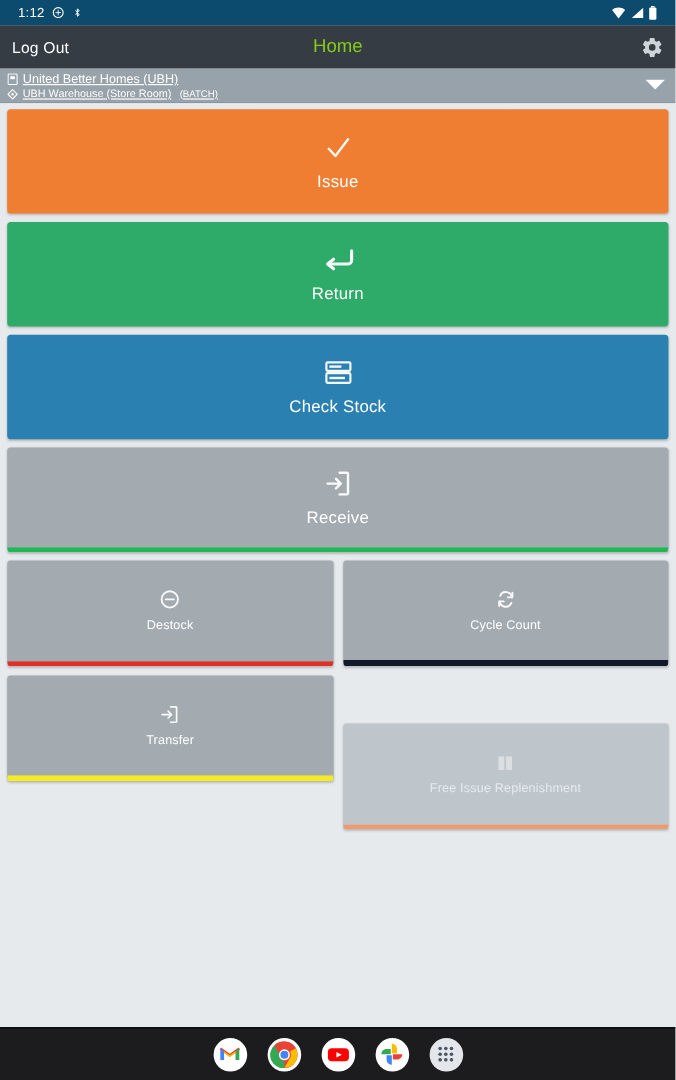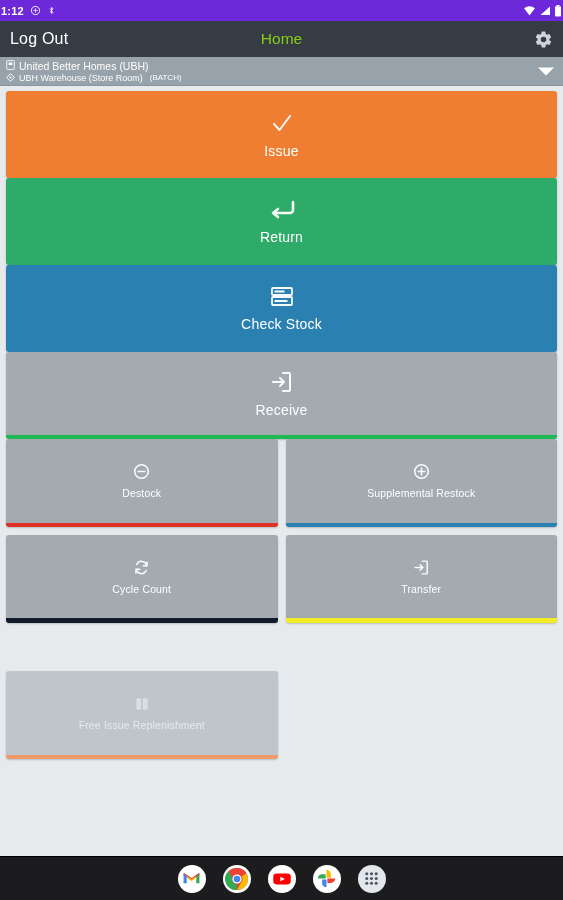--- a/index.html
+++ b/index.html
@@ -6,61 +6,61 @@
   html, body {
     width: 563px; height: 900px;
     font-family: "Liberation Sans", sans-serif;
     background: #e7eaec;
     overflow: hidden;
   }
   .screen { width: 563px; height: 900px; position: relative; display: flex; flex-direction: column; }
 
   
   .statusbar {
-    height: 21px; background: #6d28d9; flex: 0 0 21px;
-    display: flex; align-items: center; padding: 0 1px;
-    color: #ffffff; font-size: 11px; font-weight: bold;
+    height: 21px; background: #0c4a6e; flex: 0 0 21px;
+    display: flex; align-items: center; padding: 0 15px;
+    color: #ffffff; font-size: 11px; font-weight: normal;
   }
   .sb-left { display: flex; align-items: center; gap: 6px; }
   .sb-time { letter-spacing: .2px; font-size: 11px; }
   .sb-right { margin-left: auto; display: flex; align-items: center; gap: 3px; }
   .ic { display: inline-block; line-height: 0; }
 
   
   .toolbar {
     height: 36px; flex: 0 0 36px; background: #363c44;
     display: flex; align-items: center; position: relative; padding: 0 10px;
   }
-  .logout { color: #ffffff; font-size: 16px; letter-spacing: .2px; }
+  .logout { color: #ffffff; font-size: 13px; letter-spacing: .2px; }
   .apptitle {
     position: absolute; left: 0; right: 0; text-align: center;
     color: #84cc16; font-size: 15.5px; pointer-events: none;
   }
   .gear { margin-left: auto; z-index: 2; line-height: 0; }
 
   
   .locbar {
     flex: 0 0 29px; height: 29px; background: #97a2aa;
     display: flex; align-items: center; padding: 1px 8px 0 6px;
     border-bottom: 1px solid #8b959d;
   }
   .loc-lines { display: flex; flex-direction: column; justify-content: center; gap: 1px; }
-  .loc-row { display: flex; gap: 4px; color: #ffffff; }
+  .loc-row { display: flex; align-items: center; gap: 4px; color: #ffffff; text-decoration: underline; }
   .loc-row.l1 { font-size: 10.5px; }
   .loc-row.l2 { font-size: 9px; }
   .loc-batch { font-size: 8px; margin-left: 3px; }
   .loc-caret { margin-left: auto; }
 
   
   .content { flex: 1 1 auto; background: #e7eaec; padding: 5px 6px 0 6px; overflow: hidden; }
 
   .bigbtn {
     position: relative; border-radius: 3px; color: #ffffff;
     display: flex; flex-direction: column; align-items: center; justify-content: center;
-    box-shadow: 0 1px 2px rgba(0,0,0,.22);
+    margin-bottom: 7px; box-shadow: 0 1px 2px rgba(0,0,0,.22);
   }
   .bigbtn .blabel { font-size: 14px; margin-top: 8px; letter-spacing: .2px; }
   .bigbtn .bicon { line-height: 0; opacity: .95; }
   .h-issue   { height: 87px; background: #ef7e33; }
   .h-return  { height: 87px; background: #2eab68; }
   .h-check   { height: 87px; background: #2a80b0; }
   .h-receive { height: 87px; background: #a3abb1; border-bottom: 4px solid #1eb954; }
 
   
   .grid { display: grid; grid-template-columns: 1fr 1fr; gap: 8px 8px; }
@@ -221,29 +221,20 @@
       <div class="card b-red">
         <span class="cicon">
           <svg width="17" height="17" viewBox="0 0 20 20">
               <circle cx="10" cy="10" r="8" fill="none" stroke="#ffffff" stroke-width="1.8"></circle>
               <path d="M6 10h8" stroke="#ffffff" stroke-width="1.8" stroke-linecap="round"></path>
             </svg>
         </span>
         <span class="clabel">Destock</span>
       </div>
 
-      <div class="card b-blue">
-        <span class="cicon">
-          <svg width="17" height="17" viewBox="0 0 20 20">
-              <circle cx="10" cy="10" r="8" fill="none" stroke="#ffffff" stroke-width="1.8"></circle>
-              <path d="M6 10h8M10 6v8" stroke="#ffffff" stroke-width="1.8" stroke-linecap="round"></path>
-            </svg>
-        </span>
-        <span class="clabel">Supplemental Restock</span>
-      </div>
 
       <div class="card b-navy">
         <span class="cicon">
           <svg width="17" height="17" viewBox="0 0 20 20">
             <path d="M16 8A6 6 0 0 0 4.5 6.5" fill="none" stroke="#ffffff" stroke-width="1.8" stroke-linecap="round"></path>
             <path d="M4 12a6 6 0 0 0 11.5 1.5" fill="none" stroke="#ffffff" stroke-width="1.8" stroke-linecap="round"></path>
             <path d="M16.5 3.5V8H12" fill="none" stroke="#ffffff" stroke-width="1.8" stroke-linecap="round" stroke-linejoin="round"></path>
             <path d="M3.5 16.5V12H8" fill="none" stroke="#ffffff" stroke-width="1.8" stroke-linecap="round" stroke-linejoin="round"></path>
           </svg>
         </span>

